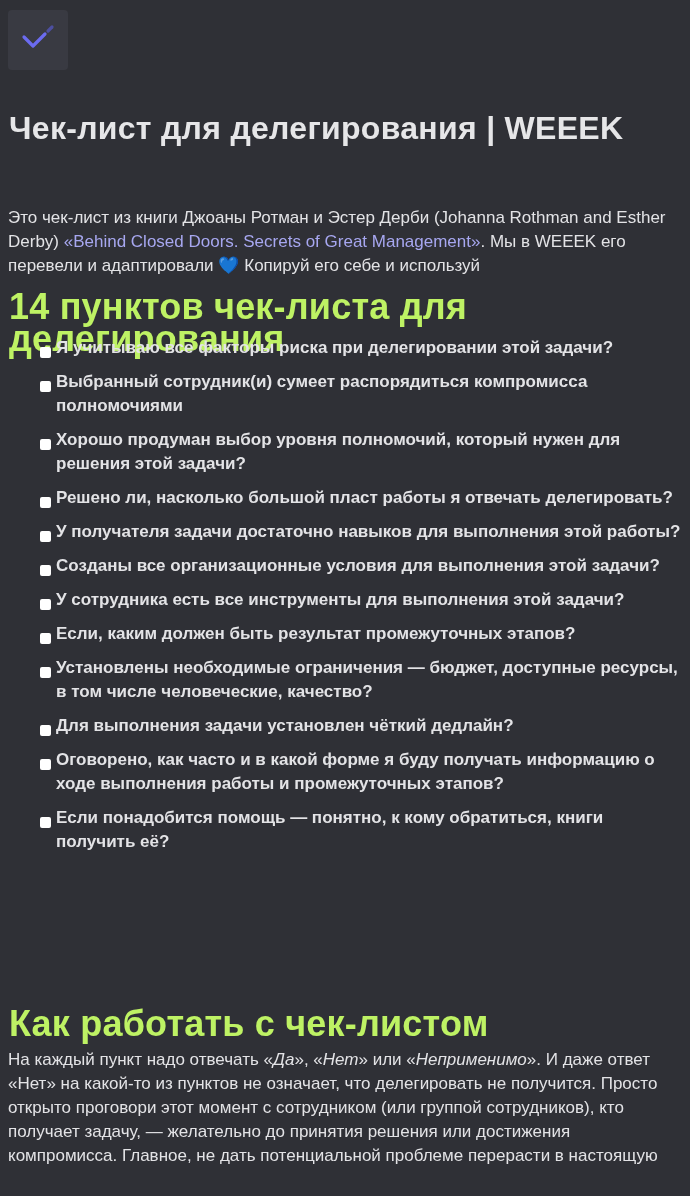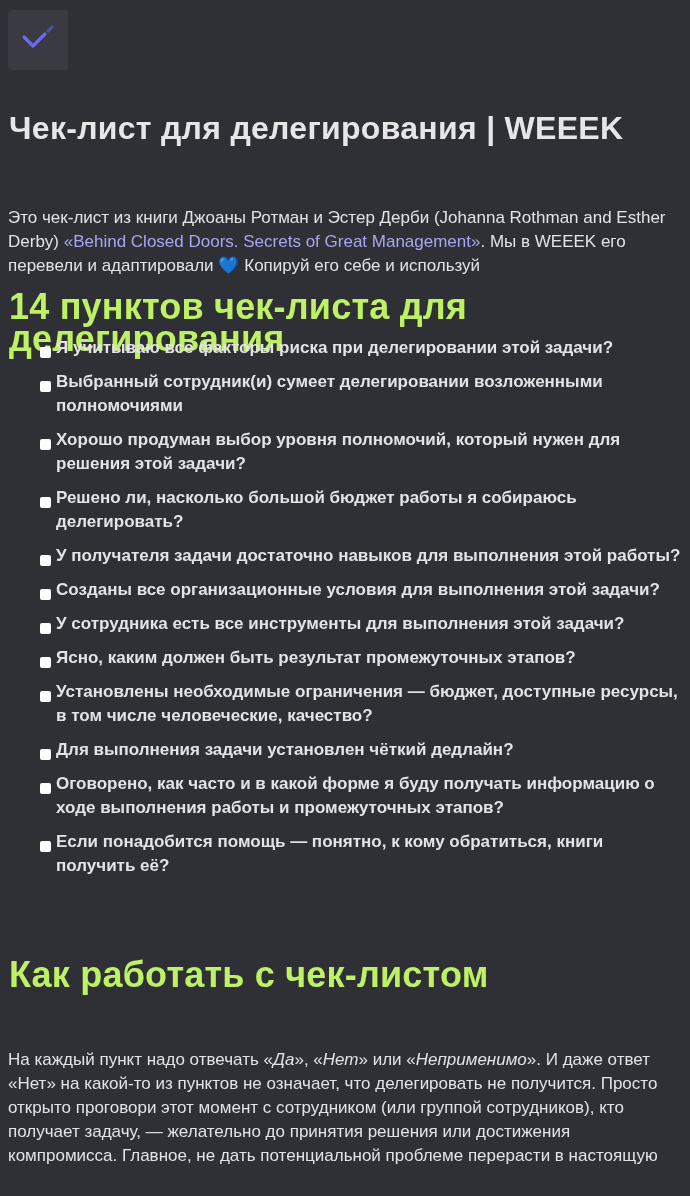--- a/index.html
+++ b/index.html
@@ -63,21 +63,21 @@
       position: absolute;
       left: 9px;
       margin: 0;
       font-size: 36px;
       line-height: 32px;
       font-weight: 700;
       color: #bef264;
       letter-spacing: 0.2px;
     }
     .h2.first { top: 291px; }
-    .h2.second { top: 959px; }
+    .h2.second { top: 1008px; }
     .checklist {
       position: absolute;
       left: 40px;
       top: 336px;
       width: 650px;
       margin: 0;
       padding: 0;
       list-style: none;
     }
     .check-item {
@@ -128,45 +128,45 @@
 
 <h2 class="h2 first">14 пунктов чек-листа для делегирования</h2>
 
 <ul class="checklist">
   <li class="check-item">
       <span class="box"></span>
       <span class="label">Я учитываю все факторы риска при делегировании этой задачи?</span>
     </li>
   <li class="check-item">
       <span class="box"></span>
-      <span class="label">Выбранный сотрудник(и) сумеет делегировании возложенными полномочиями</span>
+      <span class="label">Выбранный сотрудник(и) сумеет распорядиться компромисса полномочиями</span>
     </li>
   <li class="check-item">
       <span class="box"></span>
       <span class="label">Хорошо продуман выбор уровня полномочий, который нужен для решения этой задачи?</span>
     </li>
   <li class="check-item">
       <span class="box"></span>
-      <span class="label">Решено ли, насколько большой бюджет работы я собираюсь делегировать?</span>
+      <span class="label">Решено ли, насколько большой пласт работы я отвечать делегировать?</span>
     </li>
   <li class="check-item">
       <span class="box"></span>
       <span class="label">У получателя задачи достаточно навыков для выполнения этой работы?</span>
     </li>
   <li class="check-item">
       <span class="box"></span>
       <span class="label">Созданы все организационные условия для выполнения этой задачи?</span>
     </li>
   <li class="check-item">
       <span class="box"></span>
       <span class="label">У сотрудника есть все инструменты для выполнения этой задачи?</span>
     </li>
   <li class="check-item">
       <span class="box"></span>
-      <span class="label">Ясно, каким должен быть результат промежуточных этапов?</span>
+      <span class="label">Если, каким должен быть результат промежуточных этапов?</span>
     </li>
   <li class="check-item">
       <span class="box"></span>
       <span class="label">Установлены необходимые ограничения — бюджет, доступные ресурсы, в том числе человеческие, качество?</span>
     </li>
   <li class="check-item">
       <span class="box"></span>
       <span class="label">Для выполнения задачи установлен чёткий дедлайн?</span>
     </li>
   <li class="check-item">

